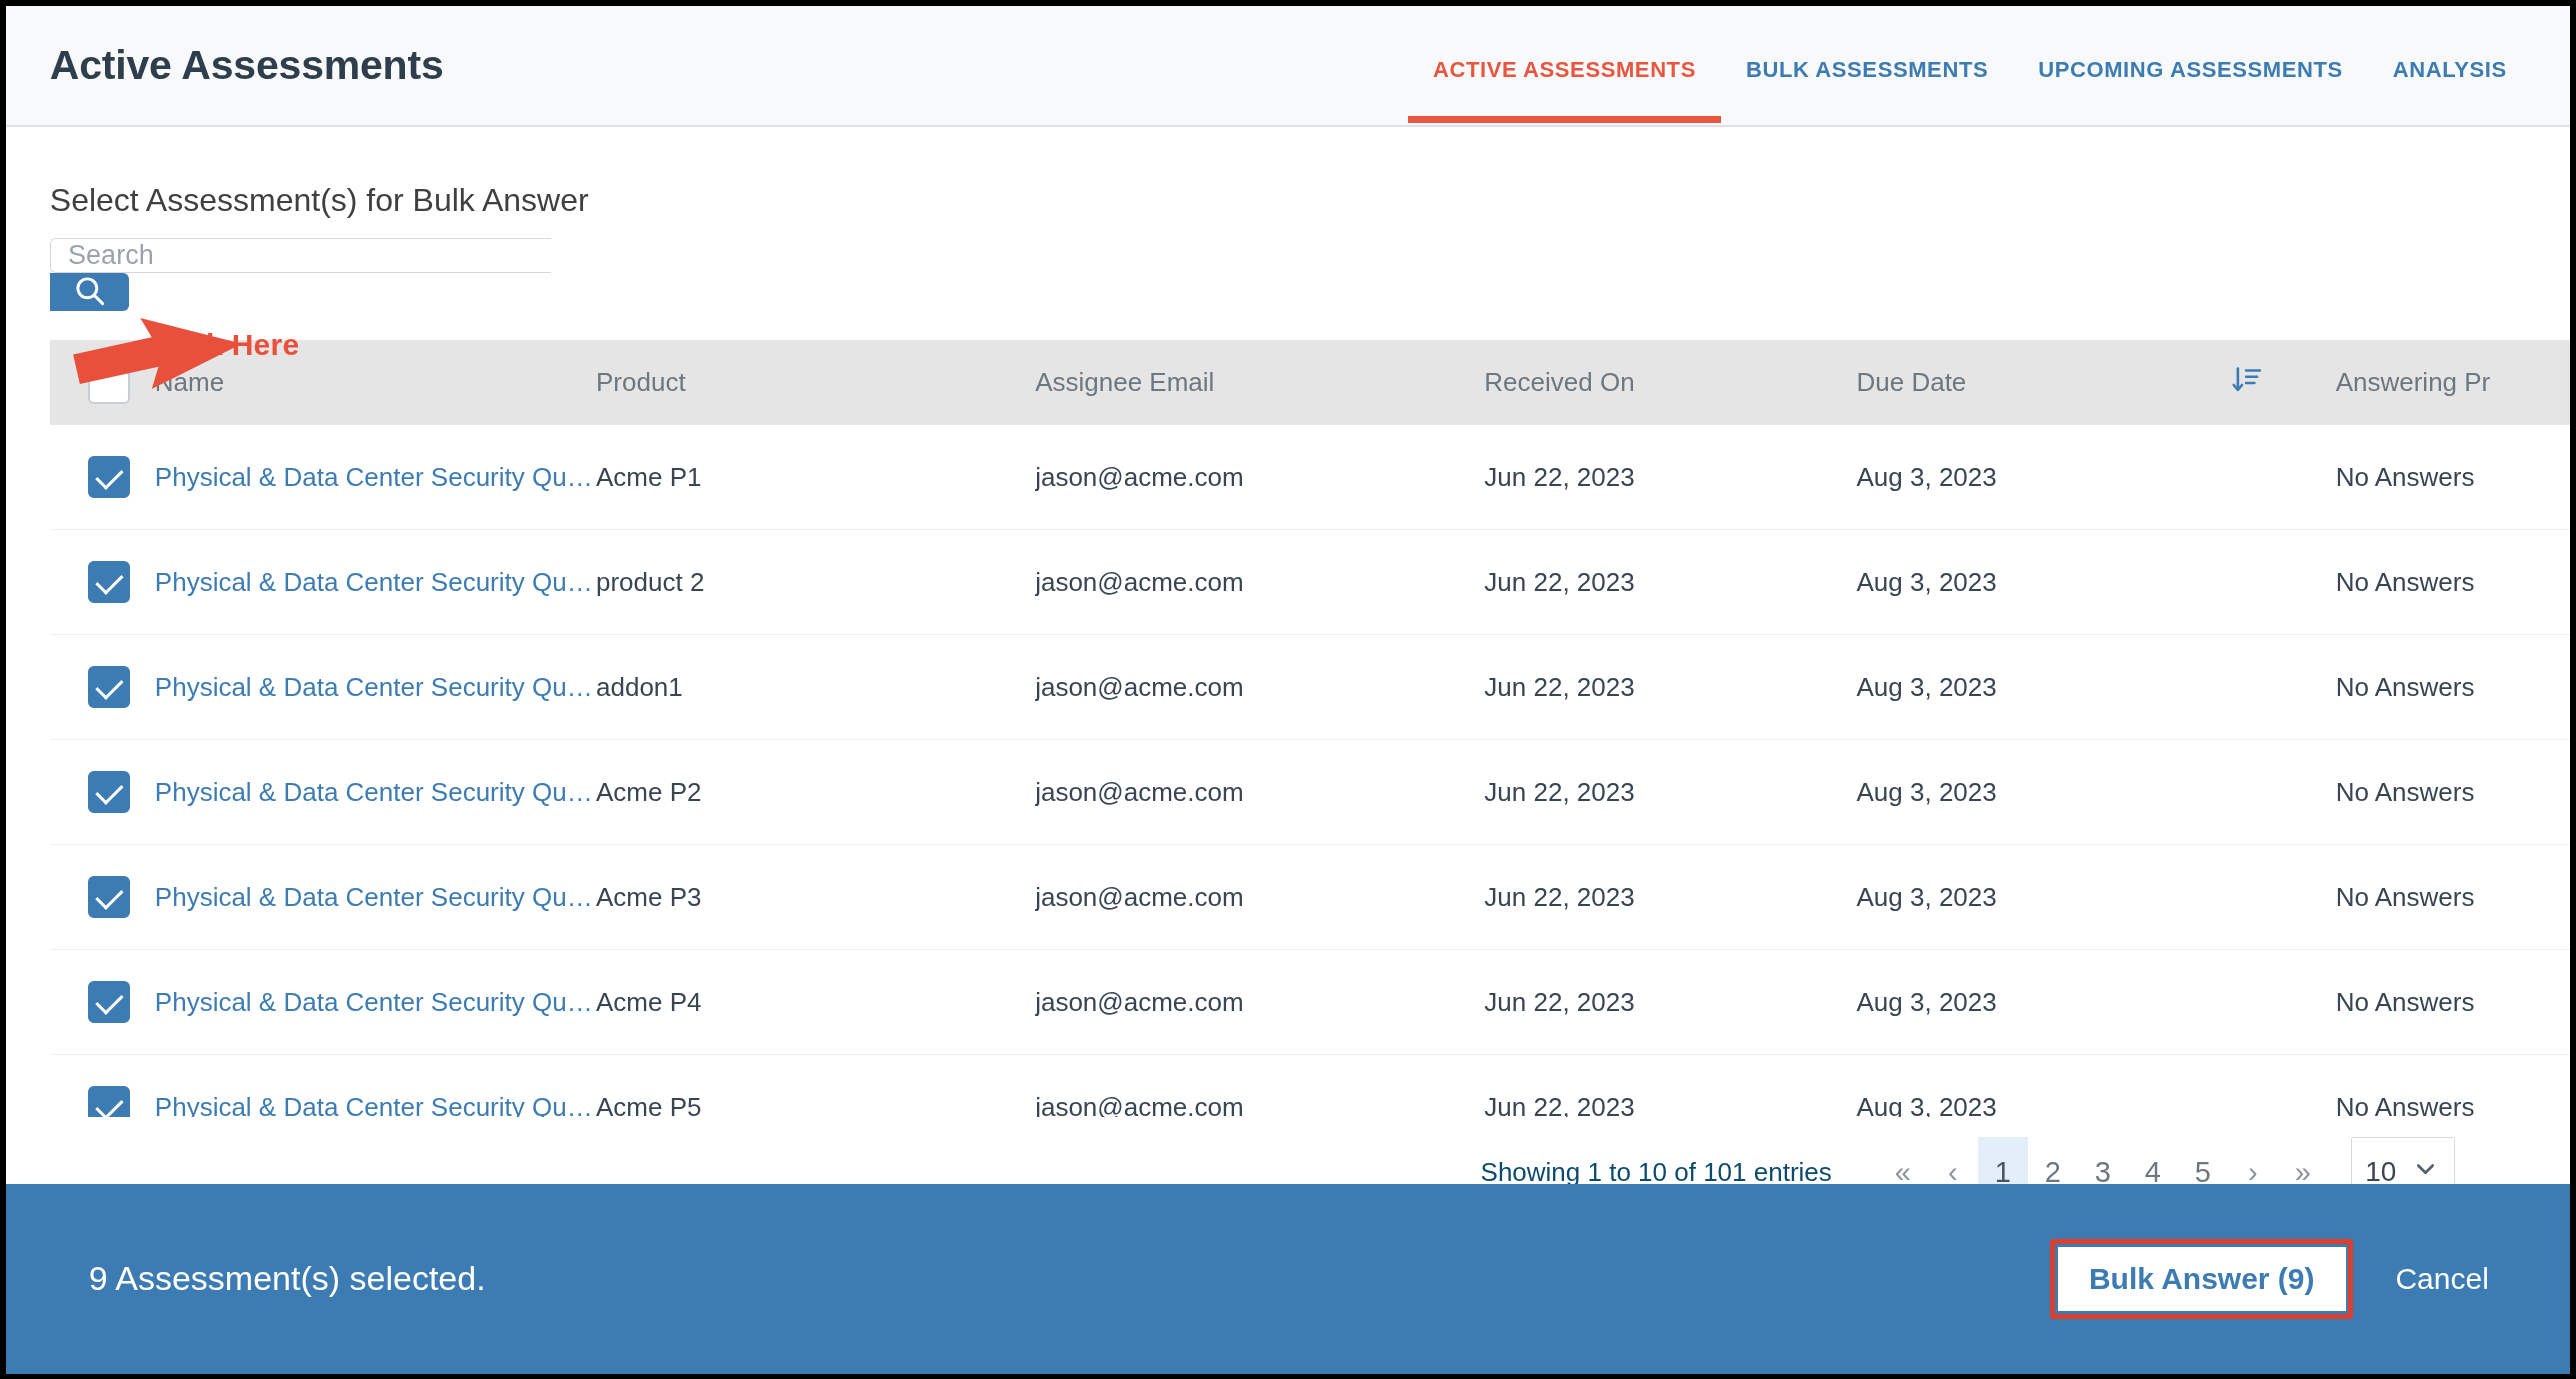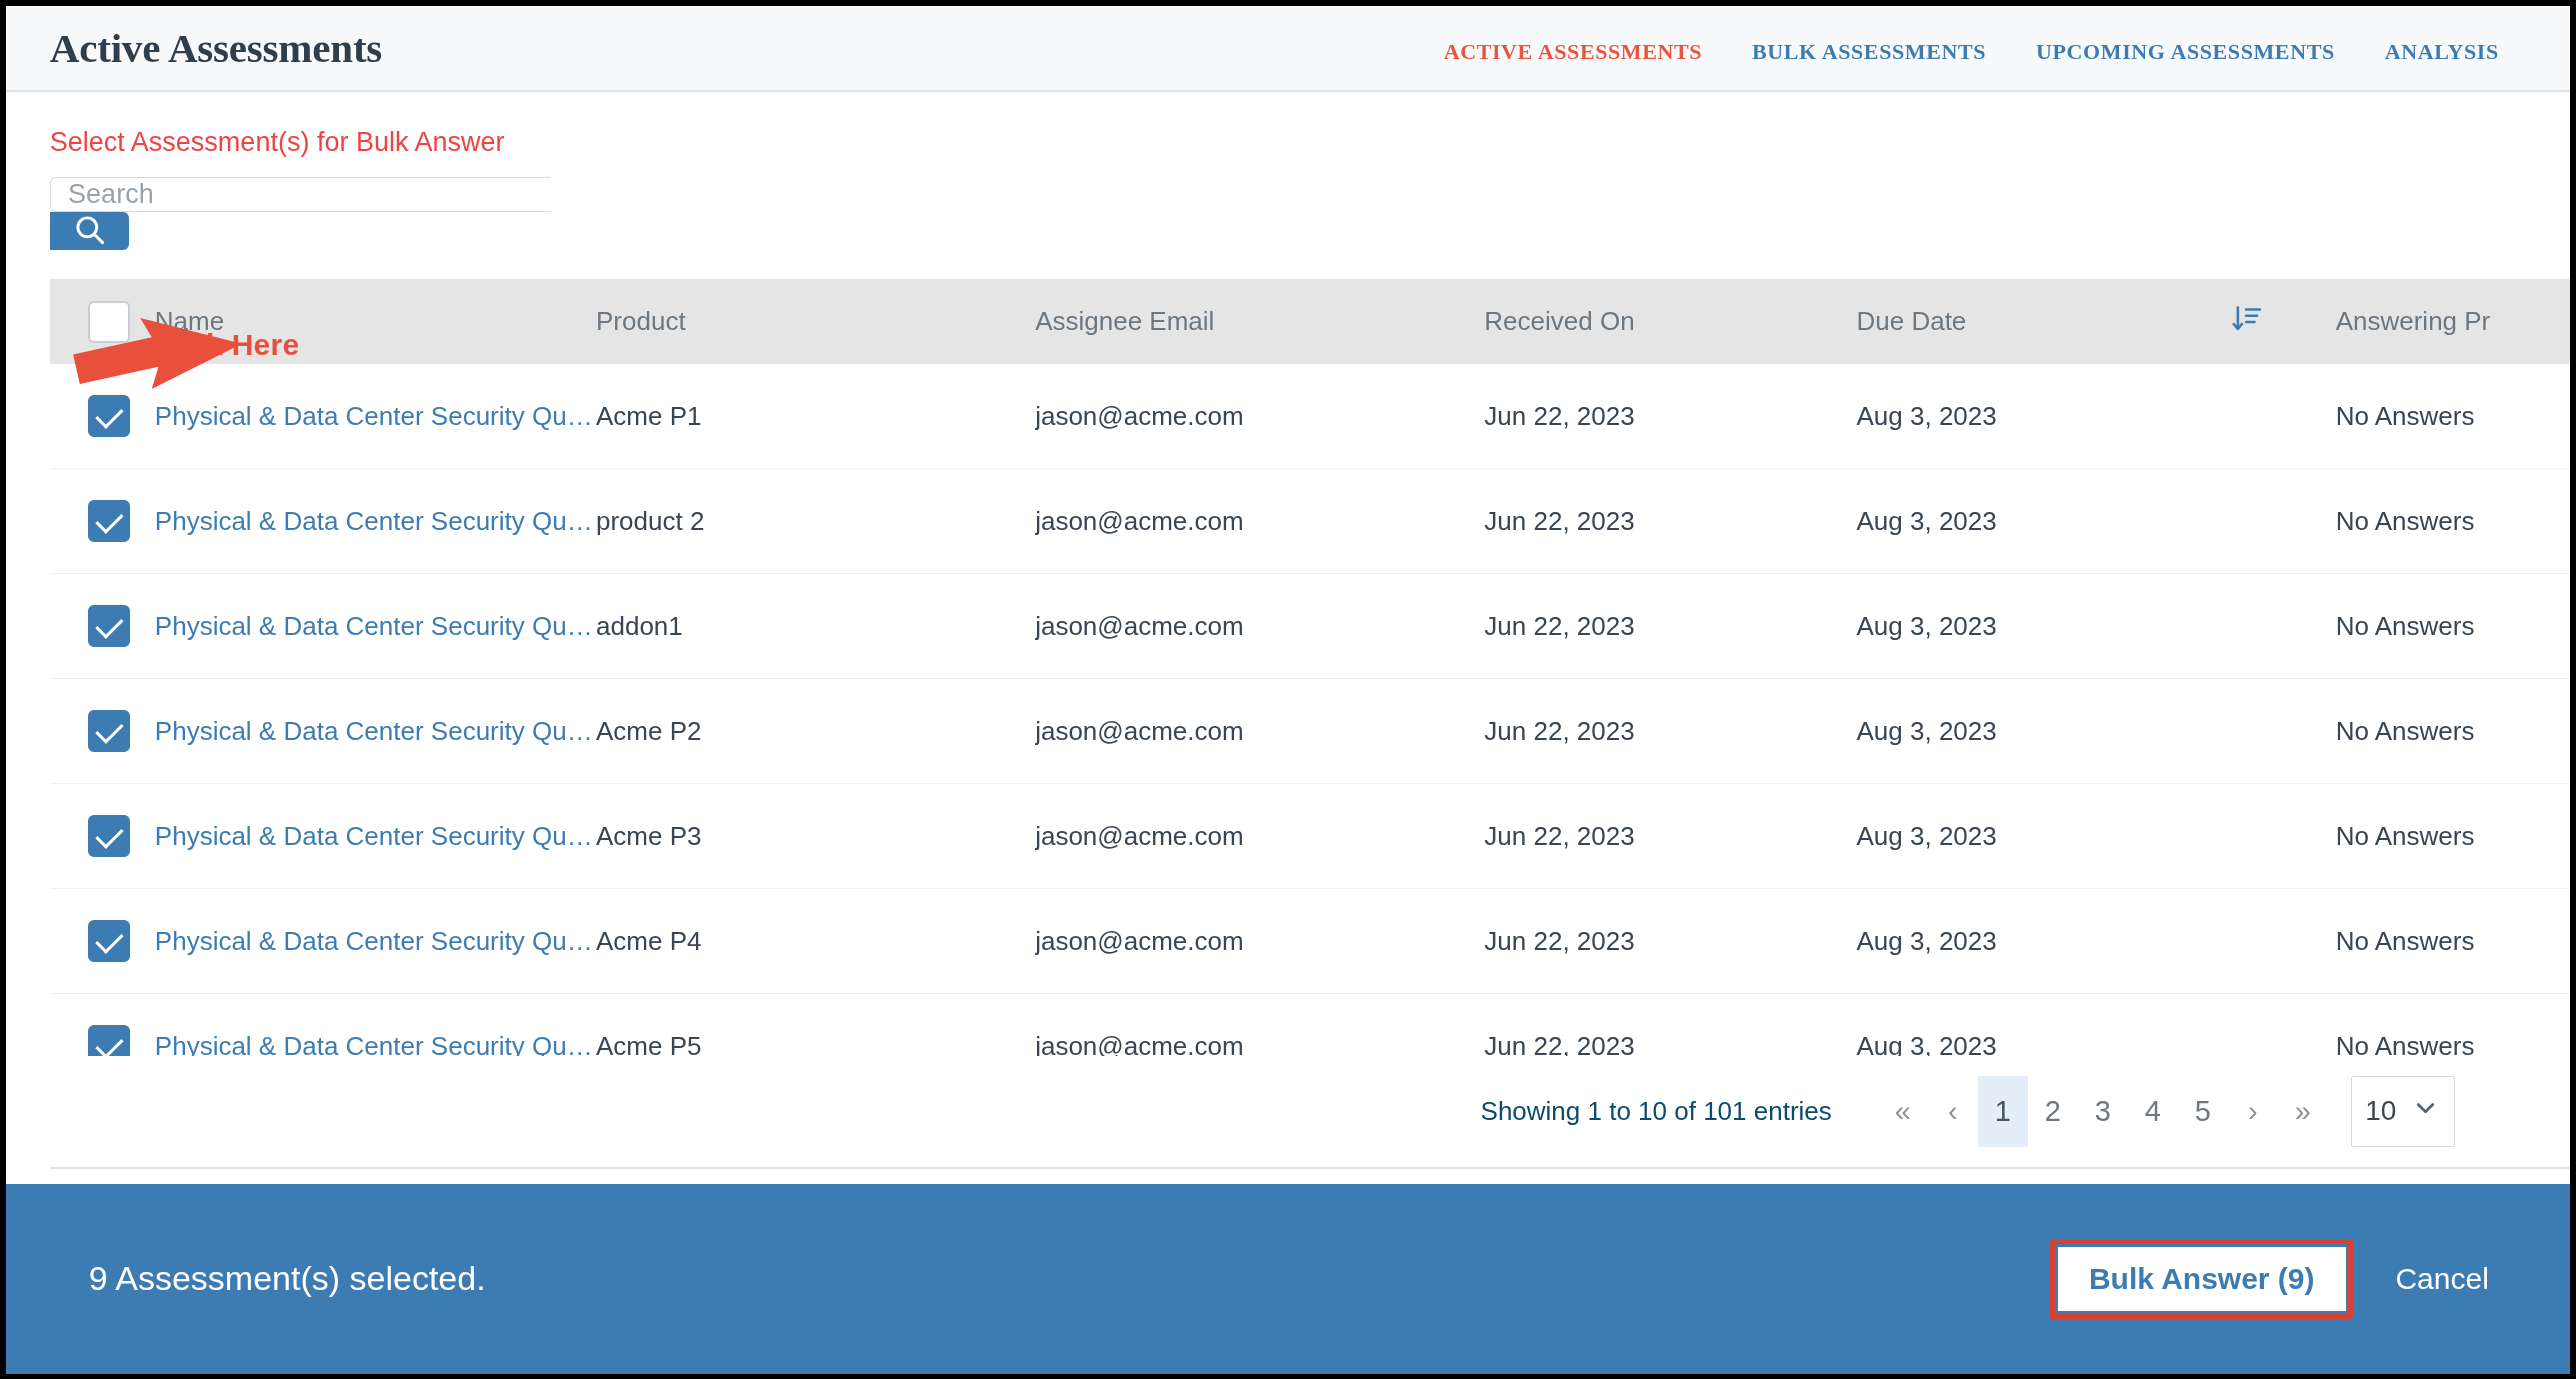--- a/index.html
+++ b/index.html
@@ -17,29 +17,28 @@
     position: absolute;
     left: 5.8px; top: 5.8px;
     width: 2564px; height: 1368px;
     background: #ffffff;
     overflow: hidden;
   }
 
   
   #page-header {
     position: relative;
-    height: 86px;
+    height: 121px;
     background: #f8f9fa;
     border-bottom: 2.9px solid #dee2e6;
     display: flex;
     align-items: center;
     justify-content: space-between;
     padding-left: 44px;
-    padding-right: 8px;
-    font-family: Liberation Serif, serif;
+    padding-right: 0px;
   }
   #page-title {
     font-size: 41px;
     font-weight: bold;
     color: #2f3e4d;
     letter-spacing: -0.2px;
     white-space: nowrap;
   }
 
   #tabbar {
@@ -71,25 +70,26 @@
 
   
   #body-area {
     position: relative;
     height: 1139px;
     background: #ffffff;
     padding: 0 0 0 44px;
   }
 
   #section-label {
-    font-size: 27px;
-    color: #ef4444;
+    font-size: 32px;
+    color: #404040;
     padding-top: 35px;
     padding-bottom: 19px;
     white-space: nowrap;
+    margin-top: 20px;
   }
 
   
   #search-group {
     display: flex;
     width: 501px;
     height: 73px;
     margin-bottom: 29px;
     flex-direction: column;
   }

